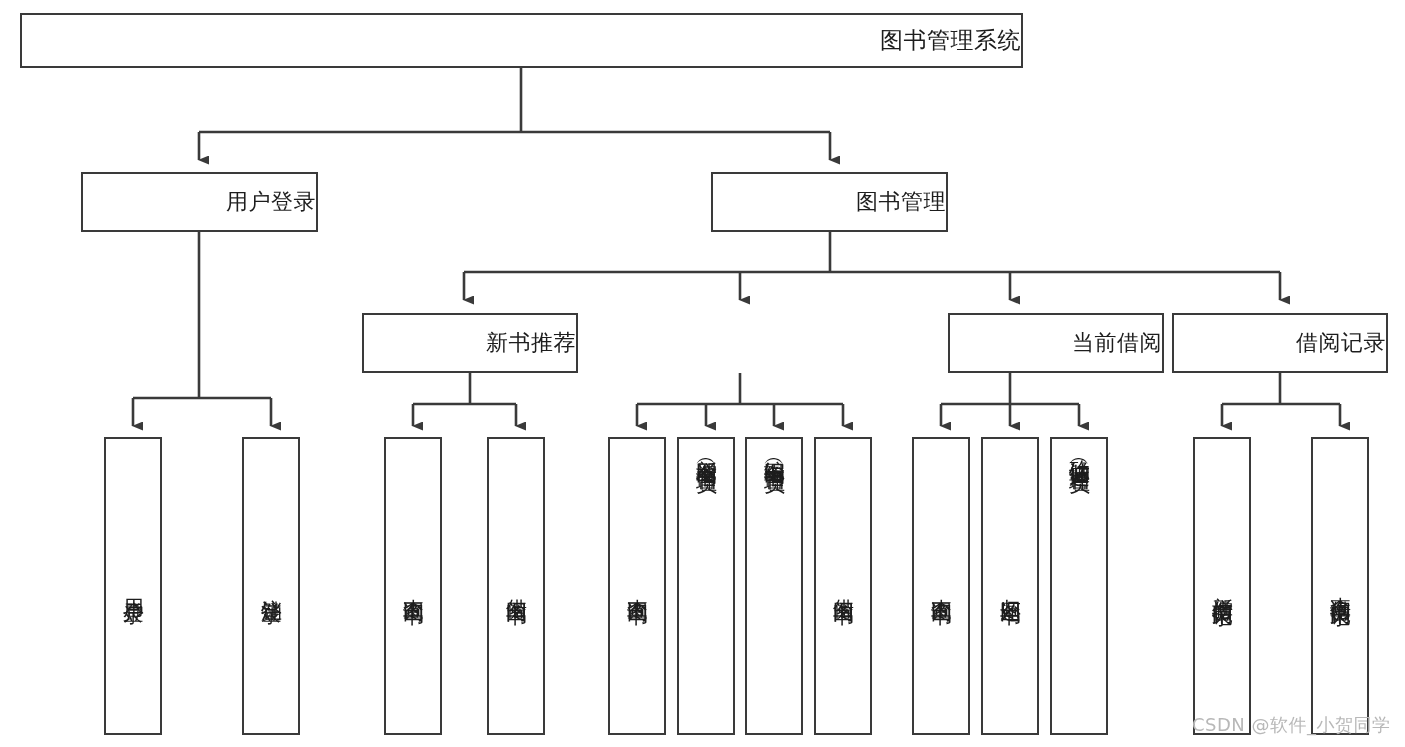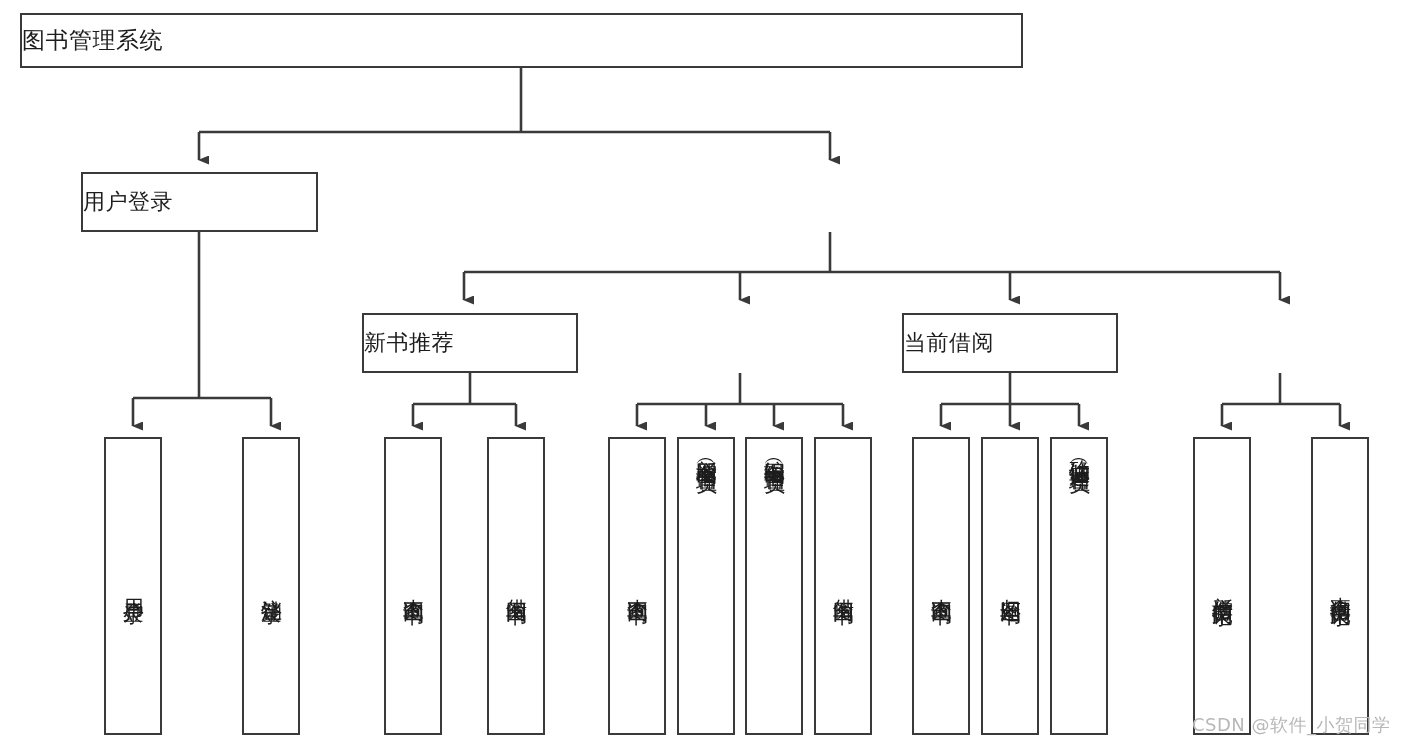--- a/index.html
+++ b/index.html
@@ -26,21 +26,21 @@
     height: 747px;
     pointer-events: none;
   }
   .node {
     position: absolute;
     box-sizing: border-box;
     border: 2px solid #3a3a3a;
     background: #ffffff;
     display: flex;
     align-items: center;
-    justify-content: flex-start;
+    justify-content: flex-end;
     color: #1d1d1d;
   }
   .node-label {
     display: block;
     text-align: center;
     line-height: 1.28;
     letter-spacing: 0.5px;
     white-space: pre;
   }
   
@@ -137,30 +137,36 @@
   </svg>
 
   <div class="node horiz root" style="left:20px; top:13px; width:1003px; height:55px;">
     <span class="node-label">图书管理系统</span>
   </div>
 
   <div class="node horiz" style="left:81px; top:172px; width:237px; height:60px;">
     <span class="node-label">用户登录</span>
   </div>
 
+  <div class="node horiz" style="left:711px; top:172px; width:237px; height:60px;">
+    <span class="node-label">图书管理</span>
+  </div>
 
   <div class="node horiz" style="left:362px; top:313px; width:216px; height:60px;">
     <span class="node-label">新书推荐</span>
   </div>
 
 
-  <div class="node horiz" style="left:902px; top:313px; width:216px; height:60px;">
+  <div class="node horiz" style="left:948px; top:313px; width:216px; height:60px;">
     <span class="node-label">当前借阅</span>
   </div>
 
+  <div class="node horiz" style="left:1172px; top:313px; width:216px; height:60px;">
+    <span class="node-label">借阅记录</span>
+  </div>
 
   <div class="node vert vcenter" style="left:104px; top:437px; width:58px; height:298px;">
     <span class="node-label">用户登录</span>
   </div>
 
   <div class="node vert vcenter" style="left:242px; top:437px; width:58px; height:298px;">
     <span class="node-label">注销登录</span>
   </div>
 
   <div class="node vert vcenter" style="left:384px; top:437px; width:58px; height:298px;">

